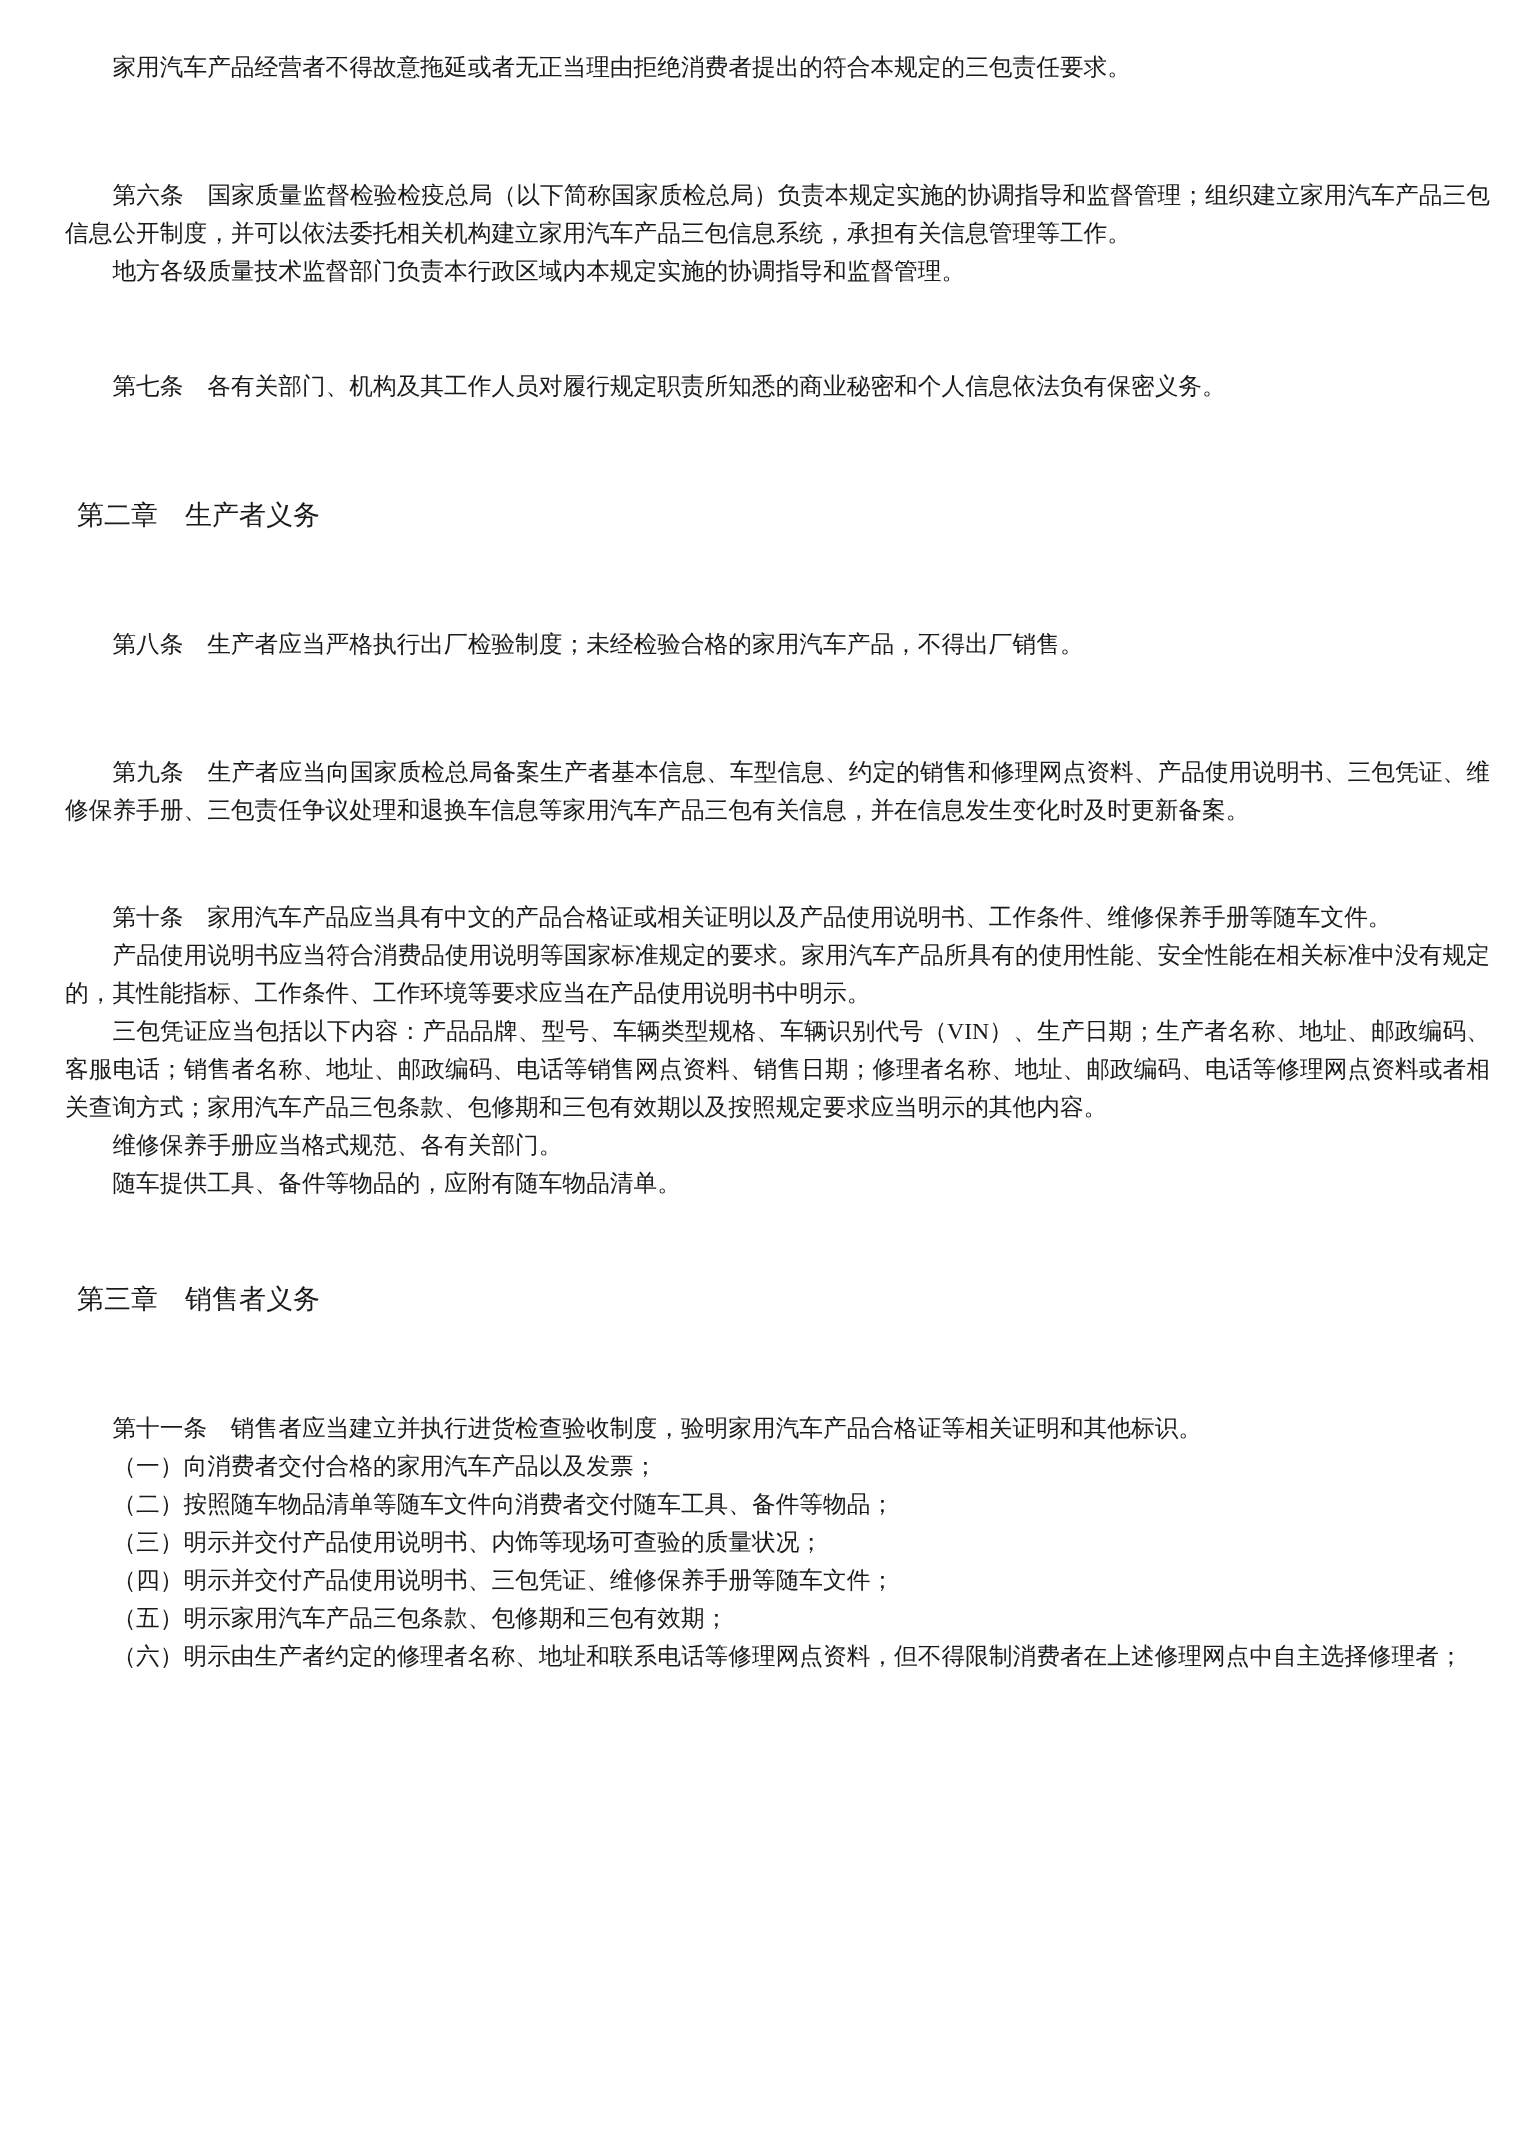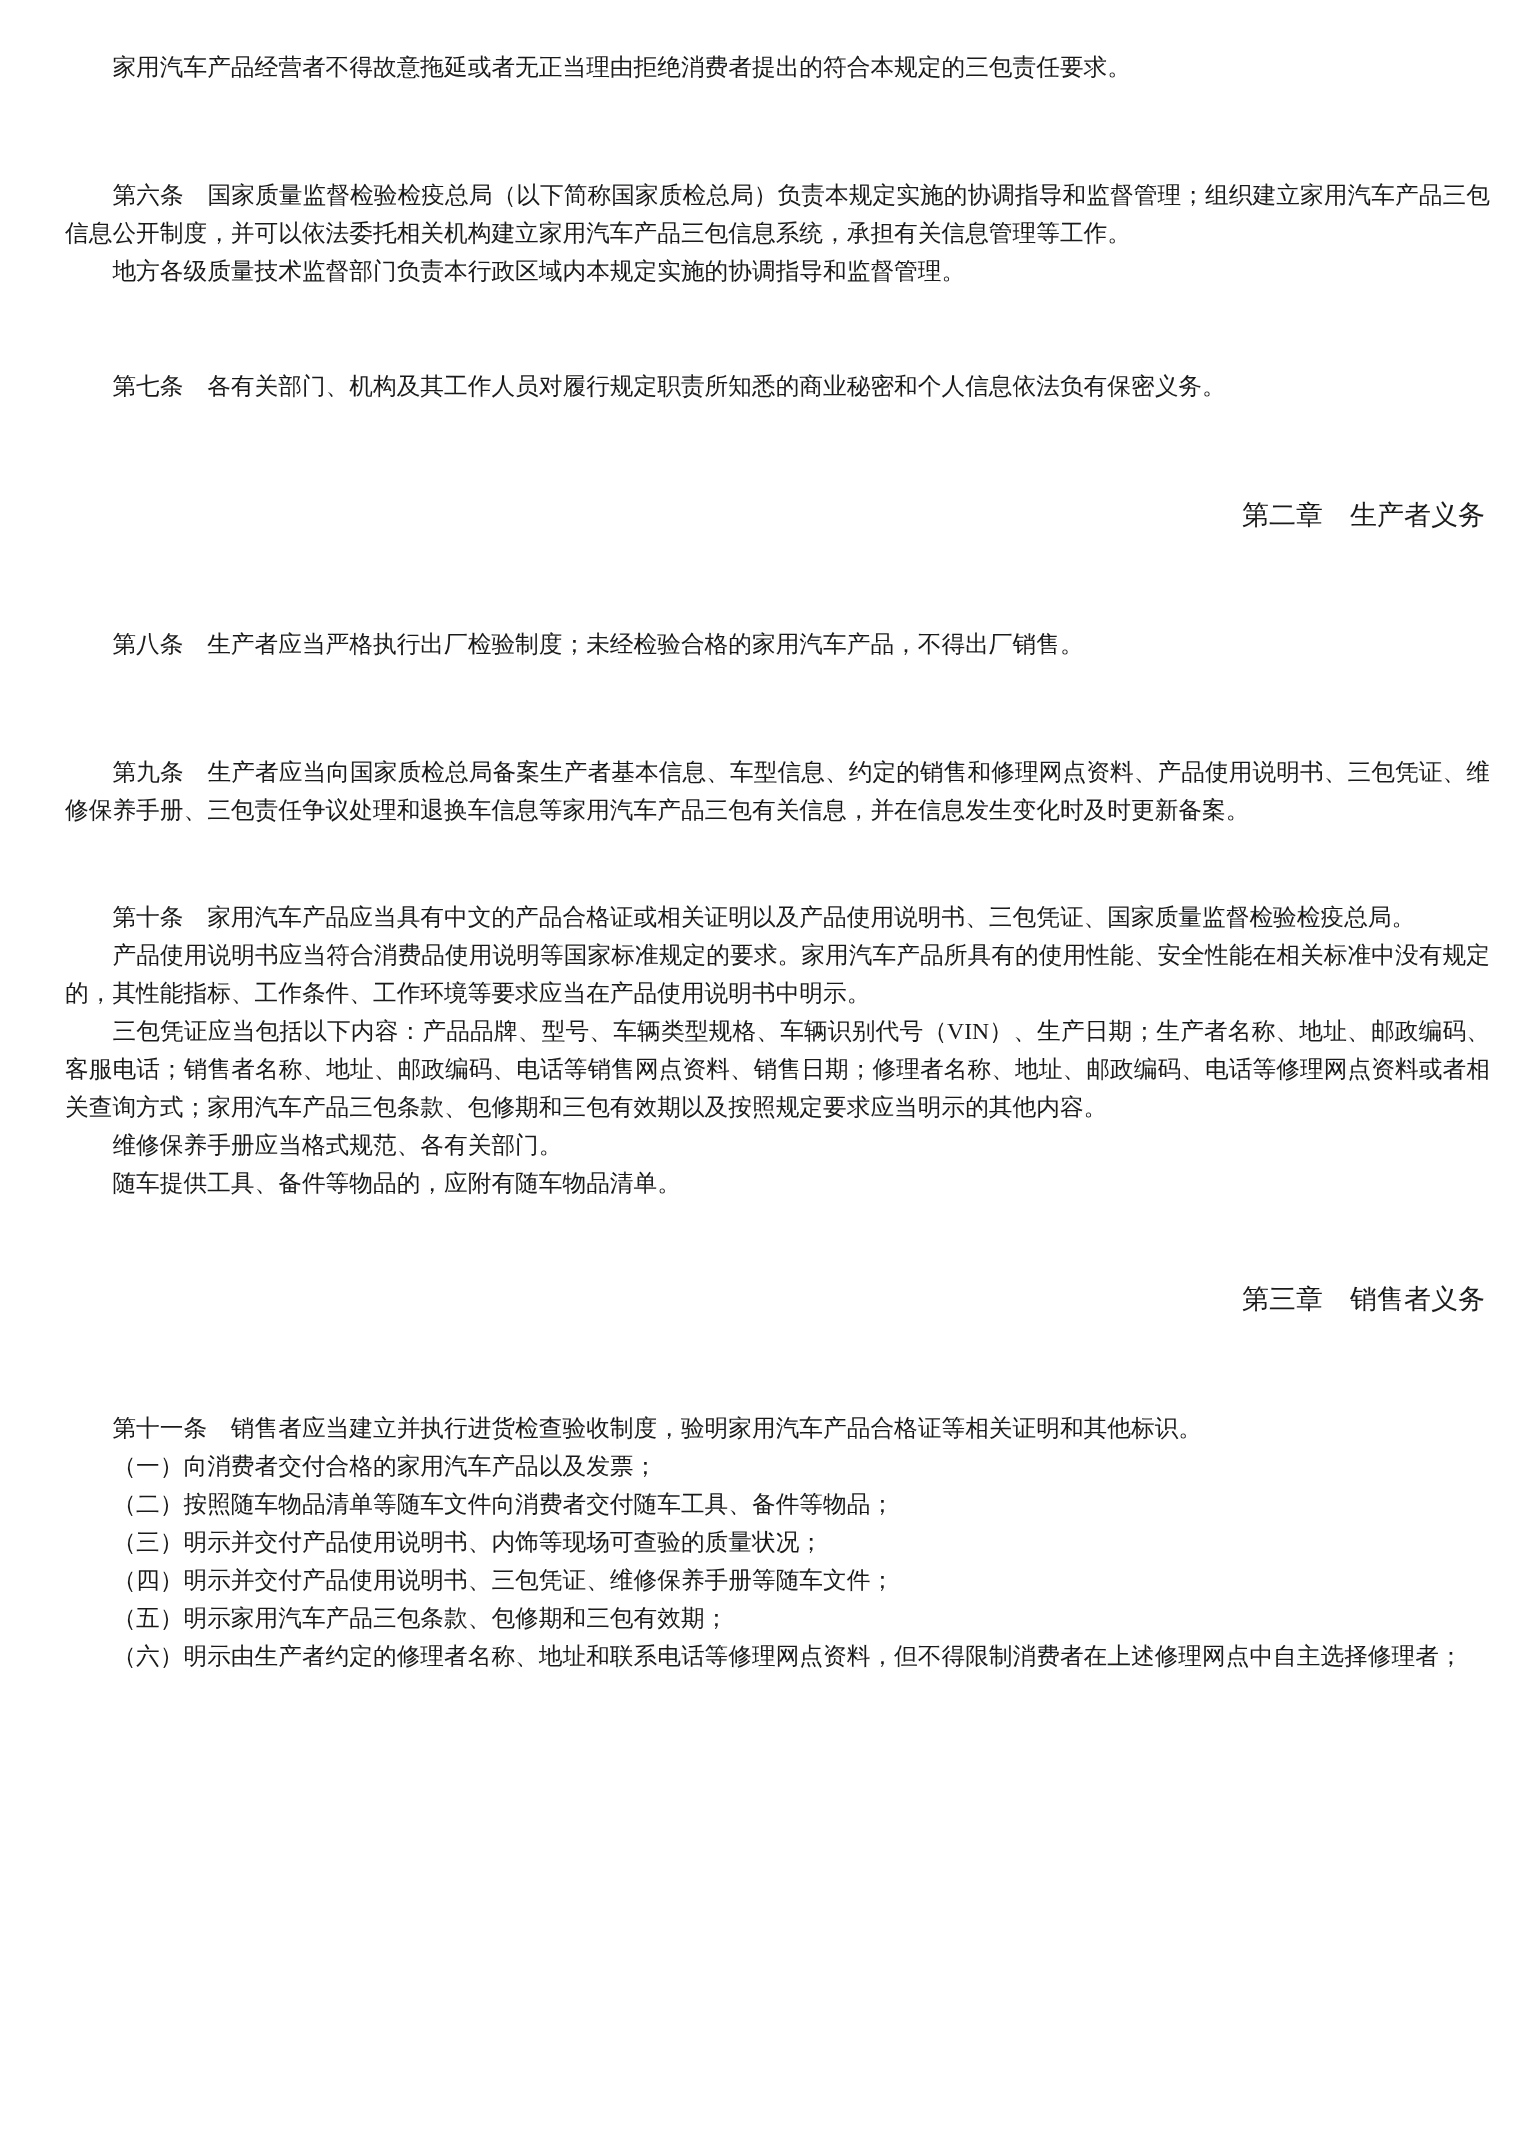--- a/index.html
+++ b/index.html
@@ -19,23 +19,23 @@
     line-height: 38px;
     color: #1a1a1a;
     text-align: justify;
   }
   .para {
     margin: 0;
     text-indent: 2em;
     word-break: break-all;
   }
   .chapter {
-    margin: 5px;
+    margin: 12px;
     text-indent: 0;
-    text-align: right;
+    text-align: left;
     font-size: 27px;
     font-weight: normal;
     line-height: 40px;
     color: #1a1a1a;
   }
   .mt-s  { }
   .mt-m  { margin-top: 69px; }
   .mt-l  { margin-top: 77px; }
   .mt-xl { margin-top: 90px; }
 </style>
@@ -43,21 +43,21 @@
 <body>
 
 <div class="page">
   <p class="para">家用汽车产品经营者不得故意拖延或者无正当理由拒绝消费者提出的符合本规定的三包责任要求。</p>
   <p class="para mt-xl">第六条　国家质量监督检验检疫总局（以下简称国家质检总局）负责本规定实施的协调指导和监督管理；组织建立家用汽车产品三包信息公开制度，并可以依法委托相关机构建立家用汽车产品三包信息系统，承担有关信息管理等工作。</p>
   <p class="para mt-s">地方各级质量技术监督部门负责本行政区域内本规定实施的协调指导和监督管理。</p>
   <p class="para mt-l">第七条　各有关部门、机构及其工作人员对履行规定职责所知悉的商业秘密和个人信息依法负有保密义务。</p>
   <h2 class="chapter mt-xl">第二章　生产者义务</h2>
   <p class="para mt-xl">第八条　生产者应当严格执行出厂检验制度；未经检验合格的家用汽车产品，不得出厂销售。</p>
   <p class="para mt-xl">第九条　生产者应当向国家质检总局备案生产者基本信息、车型信息、约定的销售和修理网点资料、产品使用说明书、三包凭证、维修保养手册、三包责任争议处理和退换车信息等家用汽车产品三包有关信息，并在信息发生变化时及时更新备案。</p>
-  <p class="para mt-m">第十条　家用汽车产品应当具有中文的产品合格证或相关证明以及产品使用说明书、三包凭证、国家质量监督检验检疫总局。</p>
+  <p class="para mt-m">第十条　家用汽车产品应当具有中文的产品合格证或相关证明以及产品使用说明书、工作条件、维修保养手册等随车文件。</p>
   <p class="para mt-s">产品使用说明书应当符合消费品使用说明等国家标准规定的要求。家用汽车产品所具有的使用性能、安全性能在相关标准中没有规定的，其性能指标、工作条件、工作环境等要求应当在产品使用说明书中明示。</p>
   <p class="para mt-s">三包凭证应当包括以下内容：产品品牌、型号、车辆类型规格、车辆识别代号（VIN）、生产日期；生产者名称、地址、邮政编码、客服电话；销售者名称、地址、邮政编码、电话等销售网点资料、销售日期；修理者名称、地址、邮政编码、电话等修理网点资料或者相关查询方式；家用汽车产品三包条款、包修期和三包有效期以及按照规定要求应当明示的其他内容。</p>
   <p class="para mt-s">维修保养手册应当格式规范、各有关部门。</p>
   <p class="para mt-s">随车提供工具、备件等物品的，应附有随车物品清单。</p>
   <h2 class="chapter mt-l">第三章　销售者义务</h2>
   <p class="para mt-xl">第十一条　销售者应当建立并执行进货检查验收制度，验明家用汽车产品合格证等相关证明和其他标识。</p>
   <p class="para mt-s">（一）向消费者交付合格的家用汽车产品以及发票；</p>
   <p class="para mt-s">（二）按照随车物品清单等随车文件向消费者交付随车工具、备件等物品；</p>
   <p class="para mt-s">（三）明示并交付产品使用说明书、内饰等现场可查验的质量状况；</p>
   <p class="para mt-s">（四）明示并交付产品使用说明书、三包凭证、维修保养手册等随车文件；</p>

